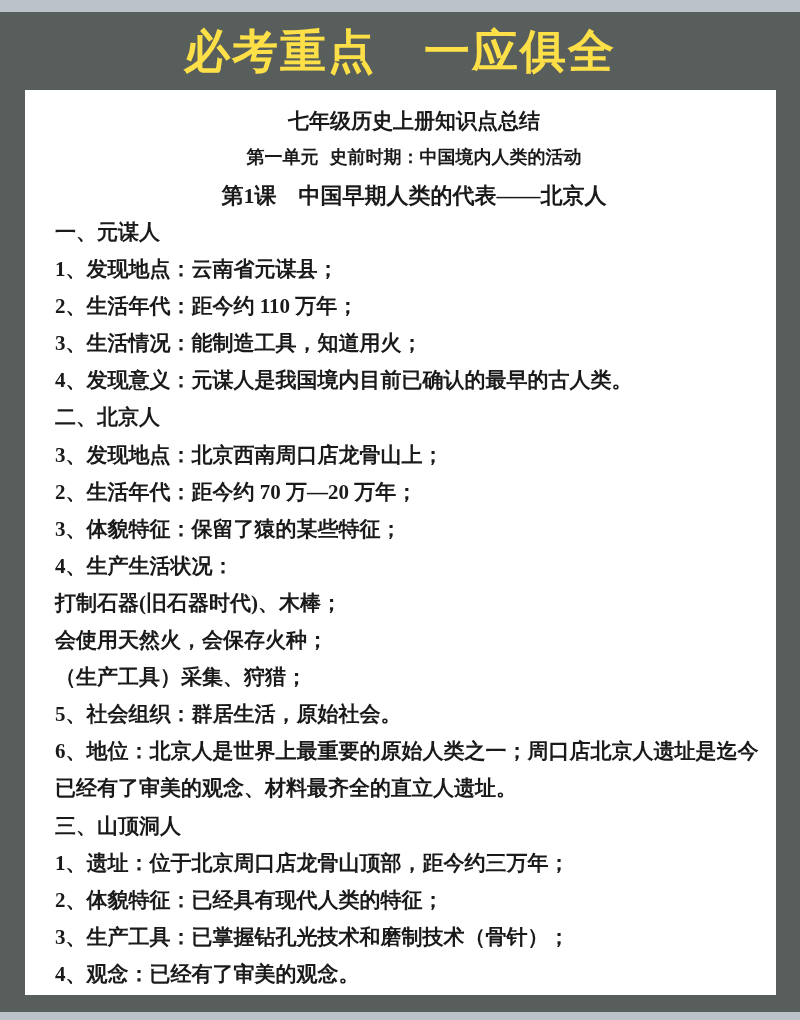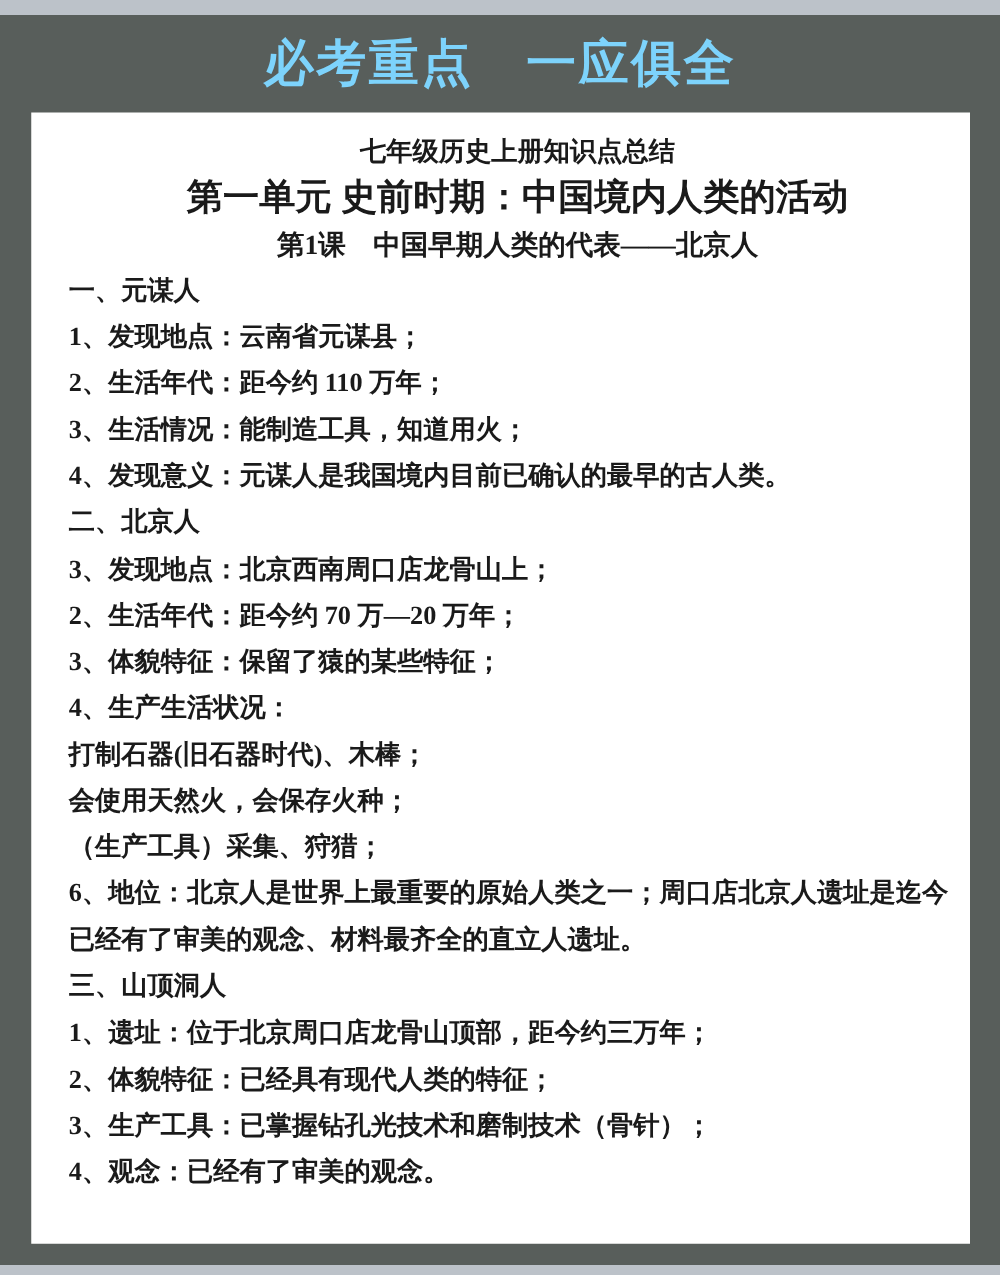--- a/index.html
+++ b/index.html
@@ -12,44 +12,44 @@
   }
   .top-strip, .bottom-strip {
     position: absolute; left: 0; width: 800px; height: 12px;
     background: #bcc2c9;
   }
   .top-strip { top: 0; }
   .bottom-strip { bottom: 0; height: 8px; }
   .banner {
     position: absolute; top: 12px; left: 0; width: 800px; height: 78px;
     line-height: 78px; text-align: center;
-    color: #7dd3fc;
+    color: #fde047;
     font-family: "Liberation Sans", "DejaVu Sans", sans-serif;
     font-weight: 900;
-    font-size: 40px;
+    font-size: 46px;
     letter-spacing: 2px;
     white-space: nowrap;
   }
   .card {
     position: absolute; left: 25px; top: 90px;
     width: 751px; height: 905px;
     background: #ffffff;
     box-sizing: border-box;
     padding: 13px 3px 0 30px;
     overflow: hidden;
     color: #1a1a1a;
   }
   .doc-title {
     height: 37px; line-height: 37px;
     text-align: center;
     font-weight: bold;
     white-space: nowrap;
   }
   .doc-title.t1 { font-size: 21px; }
-  .doc-title.t2 { font-size: 29px; }
+  .doc-title.t2 { font-size: 18px; font-family: Liberation Mono, monospace; }
   .doc-title.t3 { font-size: 22px; }
   .row {
     height: 37.1px; line-height: 37.1px;
     font-size: 21px;
     white-space: nowrap;
     font-weight: bold;
   }
   .row.heading { font-weight: bold; font-size: 21px; }
 </style>
 </head>
@@ -74,20 +74,21 @@
 
   <div>
     <div class="row heading">二、北京人</div>
     <div class="row">3、发现地点：北京西南周口店龙骨山上；</div>
     <div class="row">2、生活年代：距今约 70 万—20 万年；</div>
     <div class="row">3、体貌特征：保留了猿的某些特征；</div>
     <div class="row">4、生产生活状况：</div>
     <div class="row">打制石器(旧石器时代)、木棒；</div>
     <div class="row">会使用天然火，会保存火种；</div>
     <div class="row">（生产工具）采集、狩猎；</div>
+    <div class="row">5、社会组织：群居生活，原始社会。</div>
     <div class="row">6、地位：北京人是世界上最重要的原始人类之一；周口店北京人遗址是迄今</div>
     <div class="row">已经有了审美的观念、材料最齐全的直立人遗址。</div>
   </div>
 
   <div>
     <div class="row heading">三、山顶洞人</div>
     <div class="row">1、遗址：位于北京周口店龙骨山顶部，距今约三万年；</div>
     <div class="row">2、体貌特征：已经具有现代人类的特征；</div>
     <div class="row">3、生产工具：已掌握钻孔光技术和磨制技术（骨针）；</div>
     <div class="row">4、观念：已经有了审美的观念。</div>

